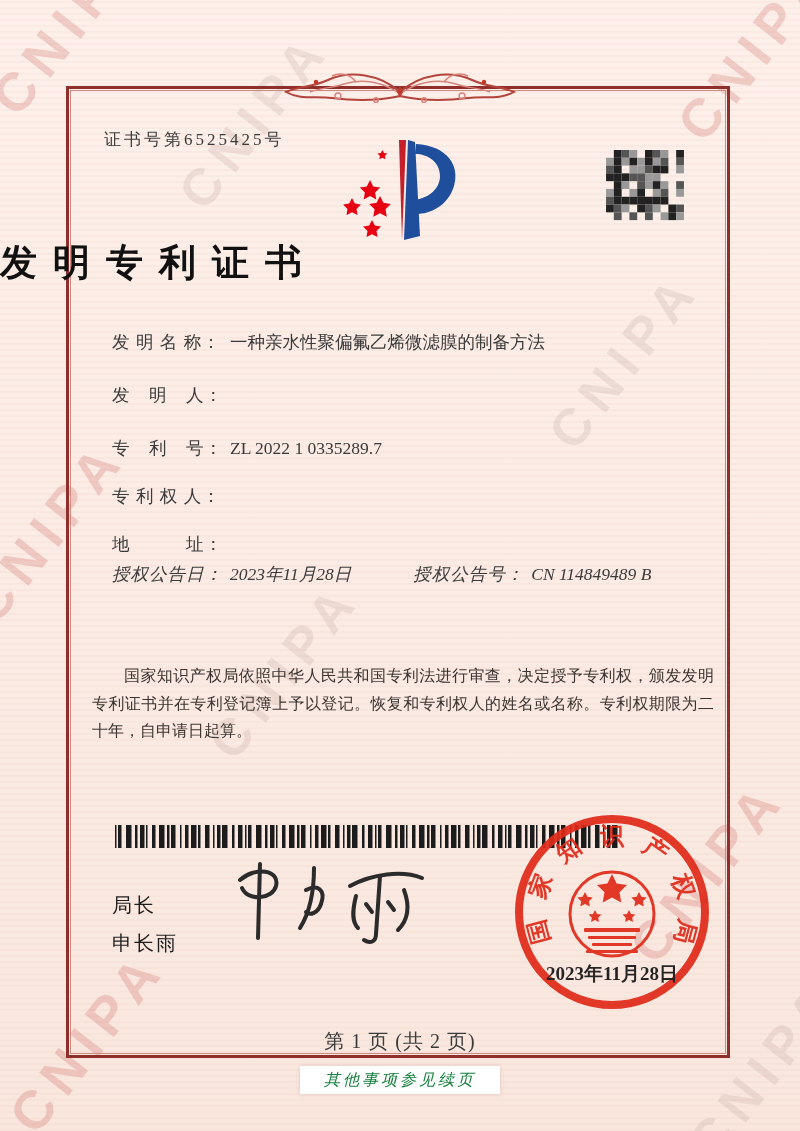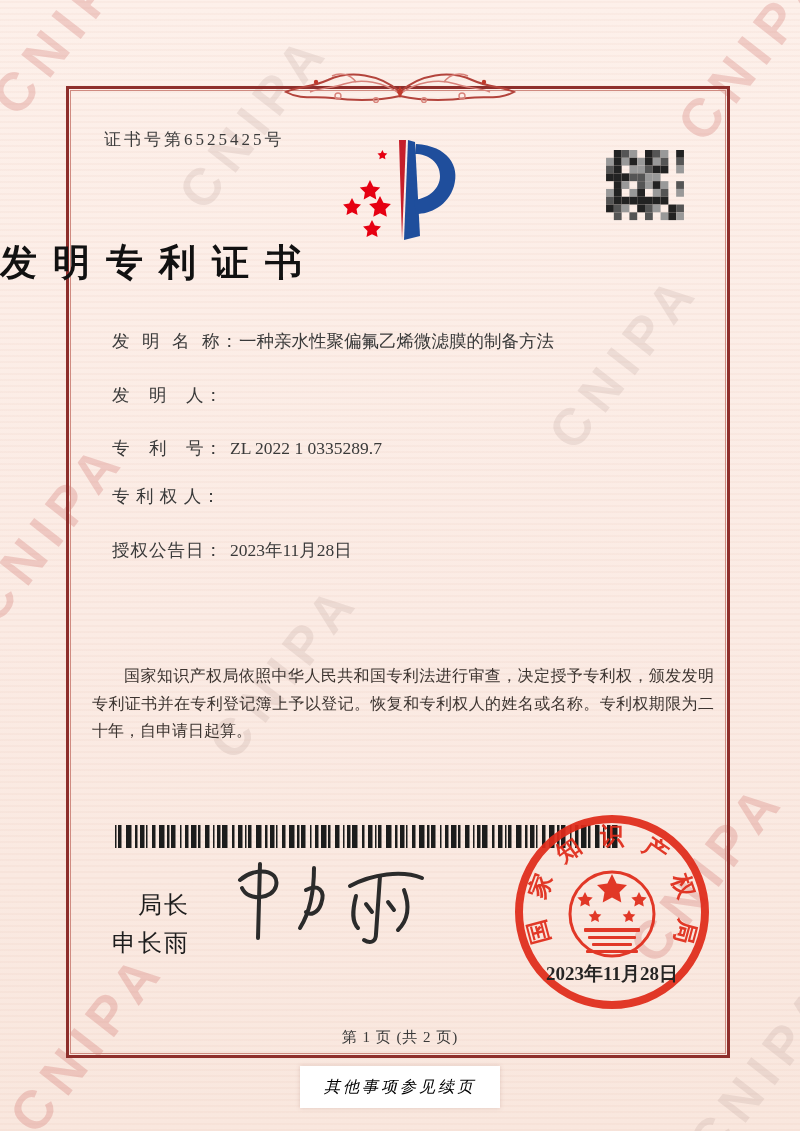--- a/index.html
+++ b/index.html
@@ -29,47 +29,47 @@
   .logo{position:absolute; left:336px; top:136px; width:132px; height:108px;}
   .matrix{position:absolute; left:606px; top:150px; width:78px; height:74px; filter:blur(.6px);}
   .title{
     position:absolute; left:0; top:238px; width:800px; text-align:left;
     font-size:37px; font-weight:bold; letter-spacing:16px; color:#111;
   }
   .fields{position:absolute; left:112px; top:330px; width:580px; font-size:17.5px; color:#3a3a3a;}
   .frow{display:flex; margin-bottom:0; line-height:24px;}
   .frow .lab{white-space:pre; flex:0 0 118px; letter-spacing:1px;}
   .frow .val{flex:1;}
-  .r1{margin-top:0;font-family:Liberation Mono, monospace;}
+  .r1{margin-top:0;}
   .gap-lg{margin-top:29px;}
   .gap-md{margin-top:24px;}
   .grantrow{display:flex;}
   .grantrow .half{display:flex;}
   .grantrow .half.second{margin-left:62px;}
   .paras{
     position:absolute; left:92px; top:662px; width:622px;
     font-size:16px; line-height:1.72; text-align:justify; color:#3c3430;
   }
   .paras p{margin:0 0 10px 0; text-indent:2em;}
   .barcode{position:absolute; left:115px; top:825px; width:506px; height:23px;}
   .sig-labels{
-    position:absolute; left:112px; top:886px; font-size:24px; line-height:38px;
-    font-family:Liberation Sans, sans-serif; color:#1d1d1d; letter-spacing:2px;text-align:right;
+    position:absolute; left:112px; top:886px; font-size:20px; line-height:38px;
+    font-family:Liberation Sans, sans-serif; color:#1d1d1d; letter-spacing:2px;
   }
   .signature{position:absolute; left:222px; top:856px; width:210px; height:96px;}
   .seal{position:absolute; left:508px; top:812px; width:208px; height:200px;}
   .page-info{
     position:absolute; left:0; top:1028px; width:800px; text-align:center;
-    font-size:15px; color:#3a3a3a; letter-spacing:1px;
+    font-size:20px; color:#3a3a3a; letter-spacing:1px;
   }
   .cont-note{
-    position:absolute; left:300px; top:1066px; width:200px; height:42px;
+    position:absolute; left:300px; top:1066px; width:200px; height:28px;
     background:#ffffff; box-shadow:0 0 4px rgba(150,100,90,.25);
     display:flex; align-items:center; justify-content:center;
-    font-size:16px; letter-spacing:3px; color:#000000; font-style:italic;
+    font-size:16px; letter-spacing:3px; color:#15803d; font-style:italic;
   }
 </style>
 </head>
 <body>
 
 <div class="page">
 
   <span class="wm red" style="left:-38px; top:-8px;">CNIPA</span>
   <span class="wm gray" style="left:150px; top:90px;">CNIPA</span>
   <span class="wm red" style="left:648px; top:18px;">CNIPA</span>
@@ -203,25 +203,30 @@
       <span class="lab">发　明　人：</span>
     </div>
     <div class="frow gap-lg">
       <span class="lab">专　利　号：</span>
       <span class="val">ZL 2022 1 0335289.7</span>
     </div>
     <div class="frow gap-md">
       <span class="lab">专 利 权 人：</span>
     </div>
     <div class="frow gap-md">
-    </div>
-    <div class="frow grantrow" style="margin-top:6px;">
+      <span class="lab">地　　　址：</span>
+    </div>
+    <div class="frow grantrow" style="margin-top:6px;font-style:italic;">
       <span class="half">
         <span class="lab">授权公告日：</span>
         <span>2023年11月28日</span>
+      </span>
+      <span class="half second">
+        <span class="lab">授权公告号：</span>
+        <span>CN 114849489 B</span>
       </span>
     </div>
   </div>
 
   <div class="paras">
     <p>国家知识产权局依照中华人民共和国专利法进行审查，决定授予专利权，颁发发明专利证书并在专利登记簿上予以登记。恢复和专利权人的姓名或名称。专利权期限为二十年，自申请日起算。</p>
   </div>
 
   <svg class="barcode" viewBox="0 0 506 23" preserveAspectRatio="none" id="barcode">
       <rect x="0" y="0" width="1.5" height="23" fill="#1c1c1c"></rect>

